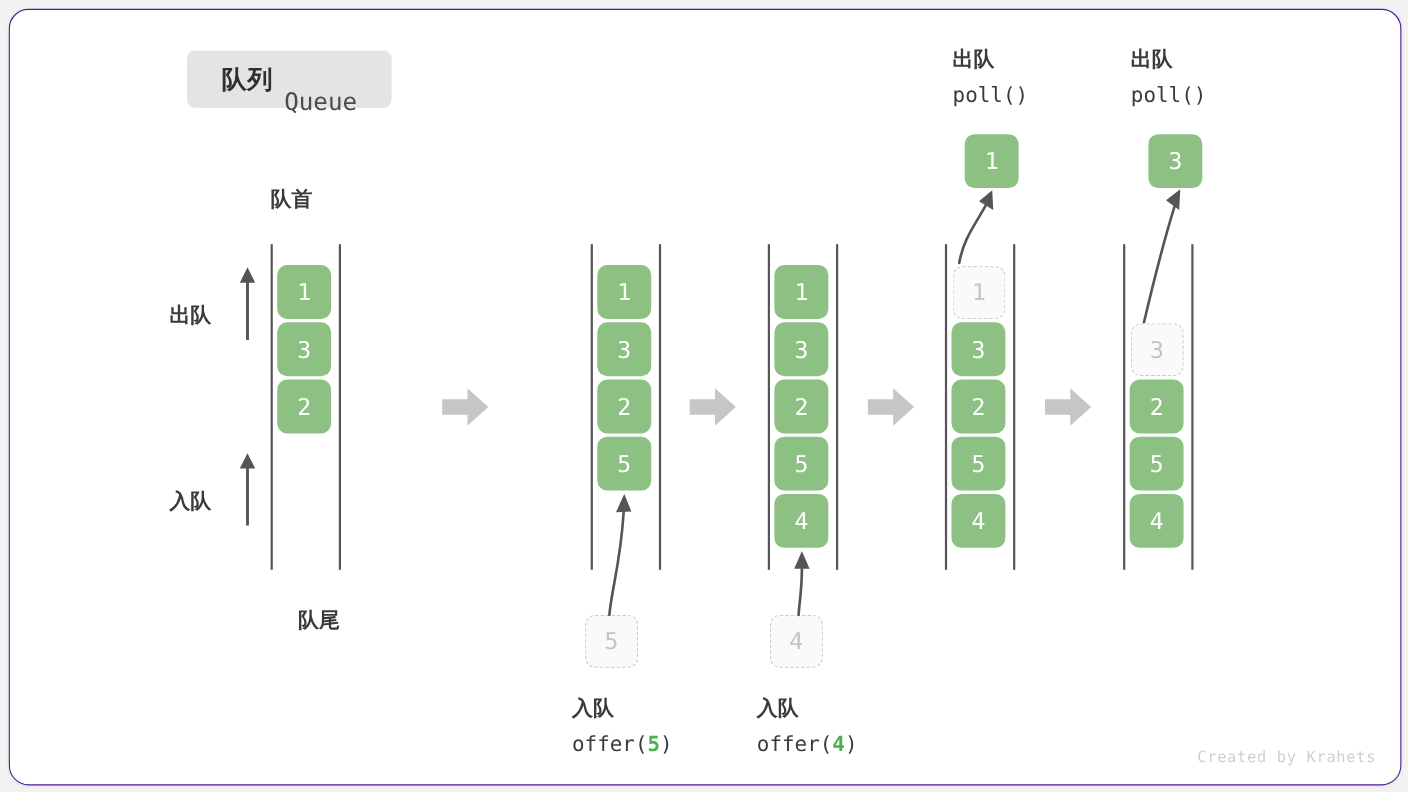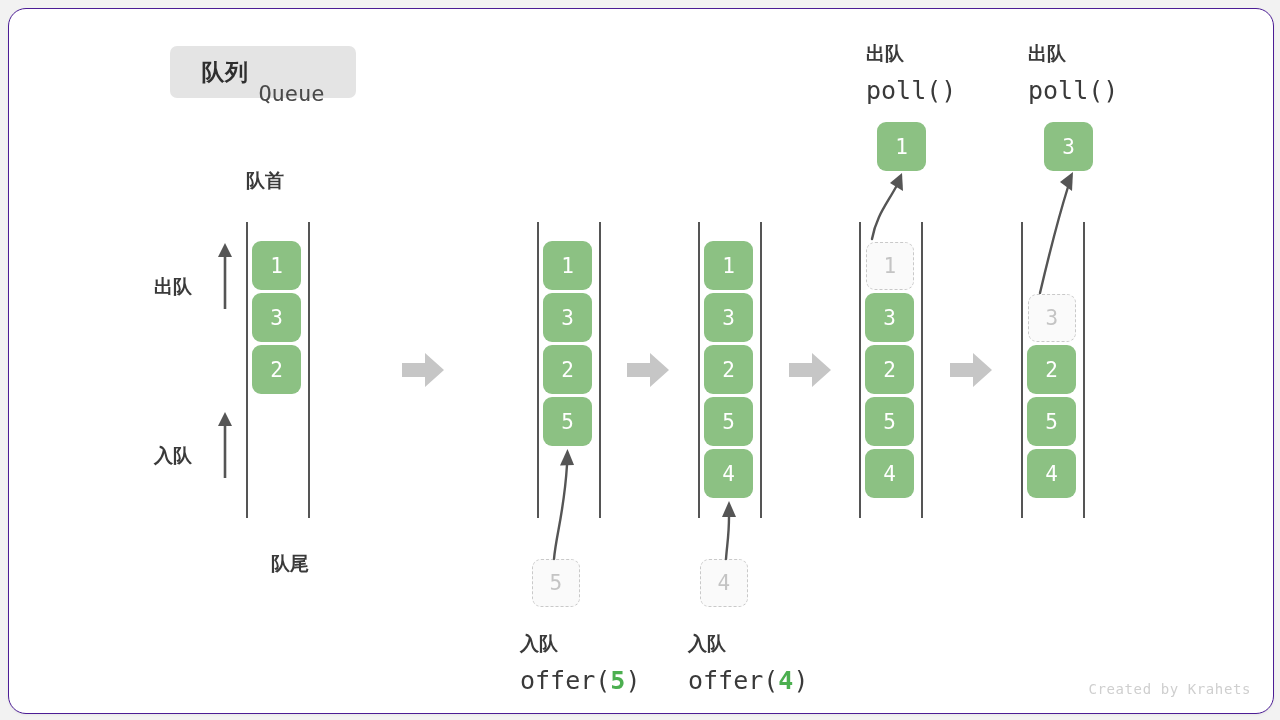--- a/index.html
+++ b/index.html
@@ -23,21 +23,21 @@
     background:#e4e4e4;border-radius:7px;
     display:flex;align-items:center;justify-content:center;
   }
   #title-chip .cn{font-size:23px;font-weight:700;color:#2f2f2f;letter-spacing:.5px;}
   #title-chip .en{font-size:22px;color:#4a4a4a;margin-left:10px;
      font-family:"DejaVu Sans Mono","Liberation Mono",monospace;margin-top:43px;}
 
   
   .cap{font-size:19px;font-weight:700;color:#3a3a3a;white-space:nowrap;}
   .opname{font-size:19px;font-weight:700;color:#3a3a3a;white-space:nowrap;}
-  .opcode{font-size:25px;color:#3a3a3a;white-space:nowrap;
+  .opcode{font-size:19px;color:#3a3a3a;white-space:nowrap;
      font-family:"DejaVu Sans Mono","Liberation Mono",monospace;}
   .opcode b{color:#4caf50;font-weight:700;}
 
   
   .rail{width:1.6px;background:#555;top:213px;height:296px;}
 
   
   .cell{
     width:49px;height:49px;border-radius:9px;
     background:#8cc183;color:#ffffff;

